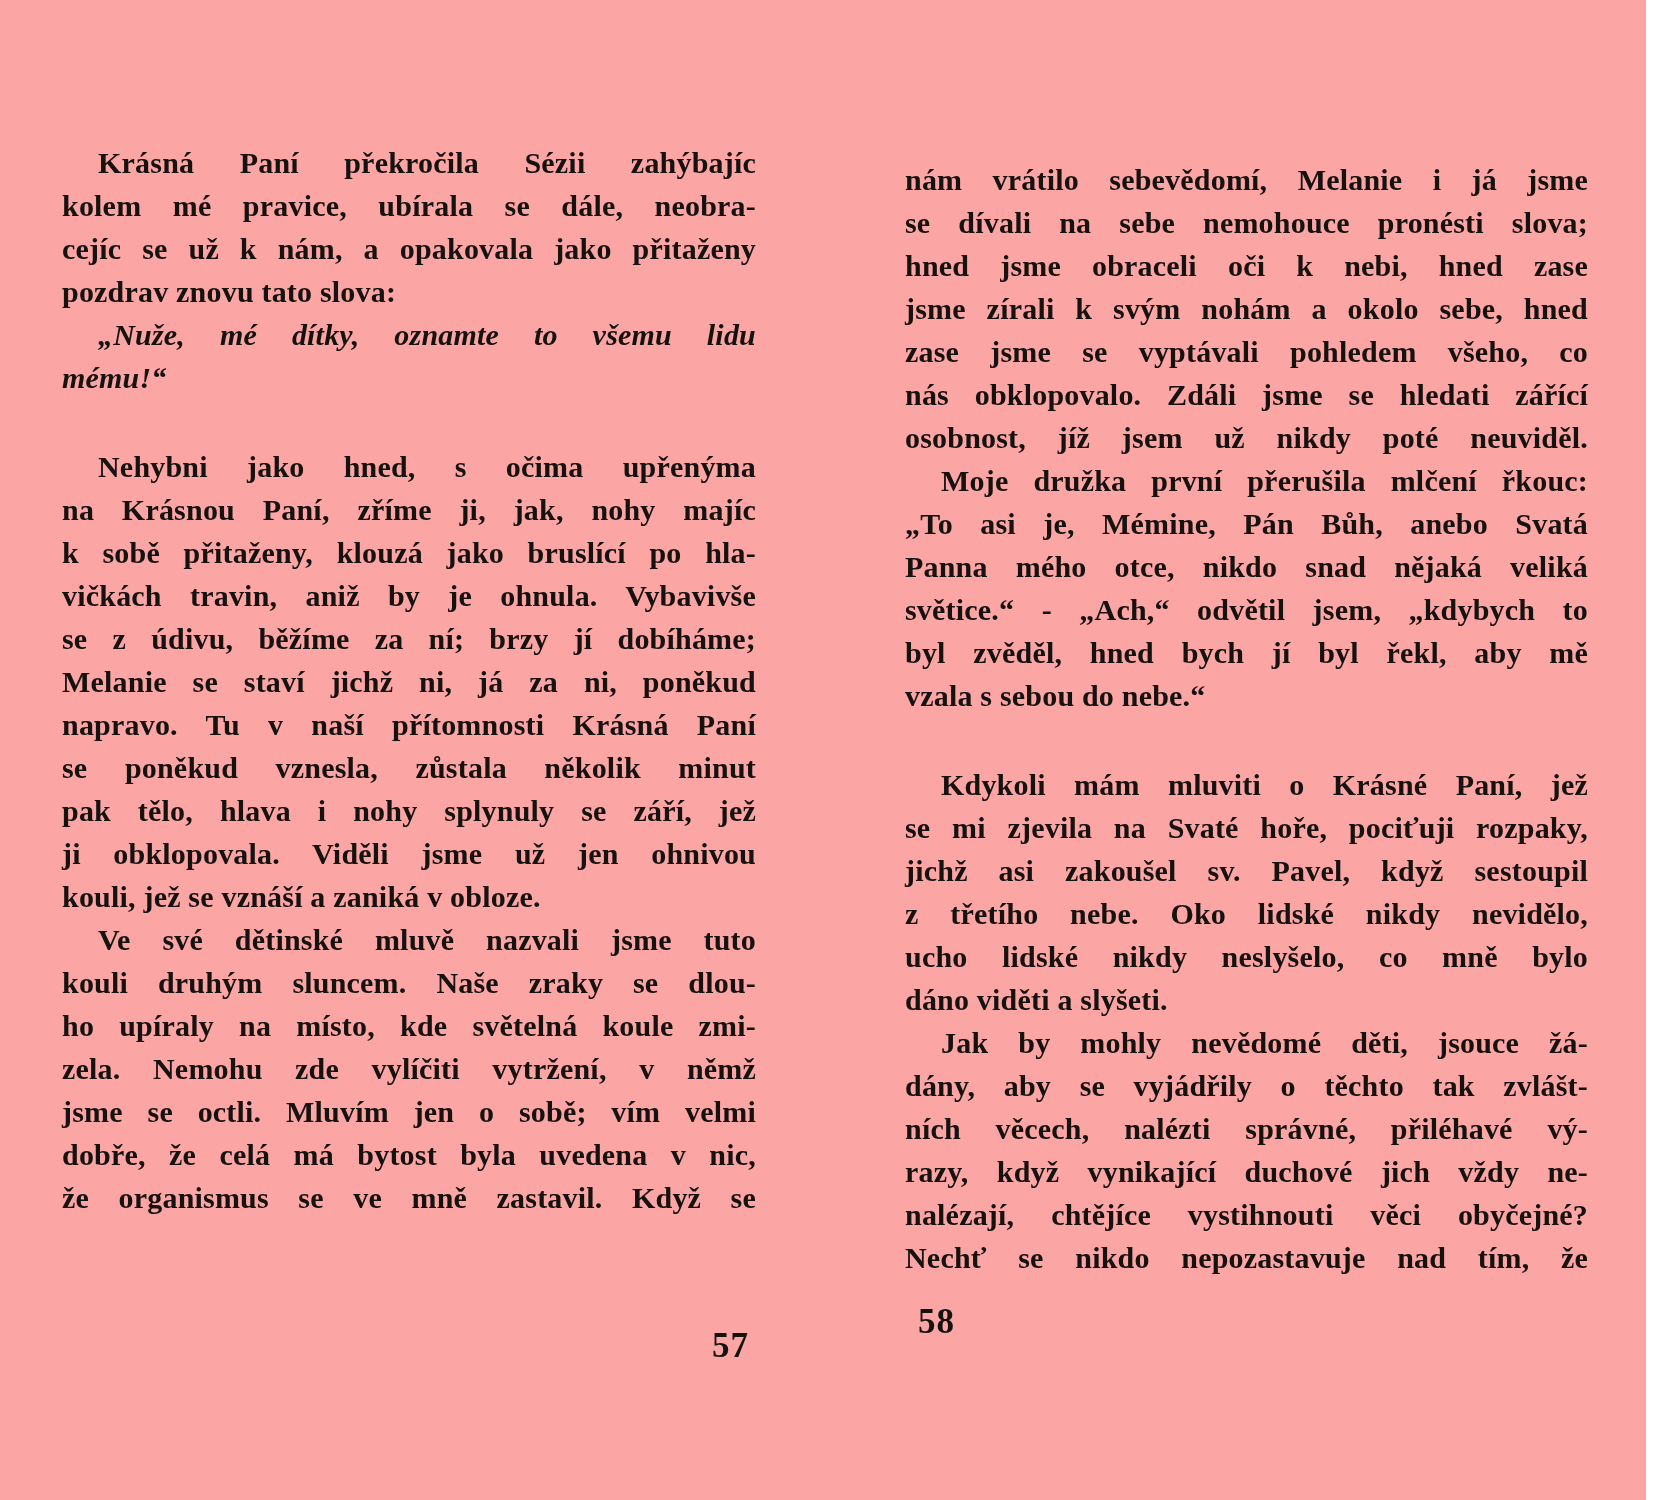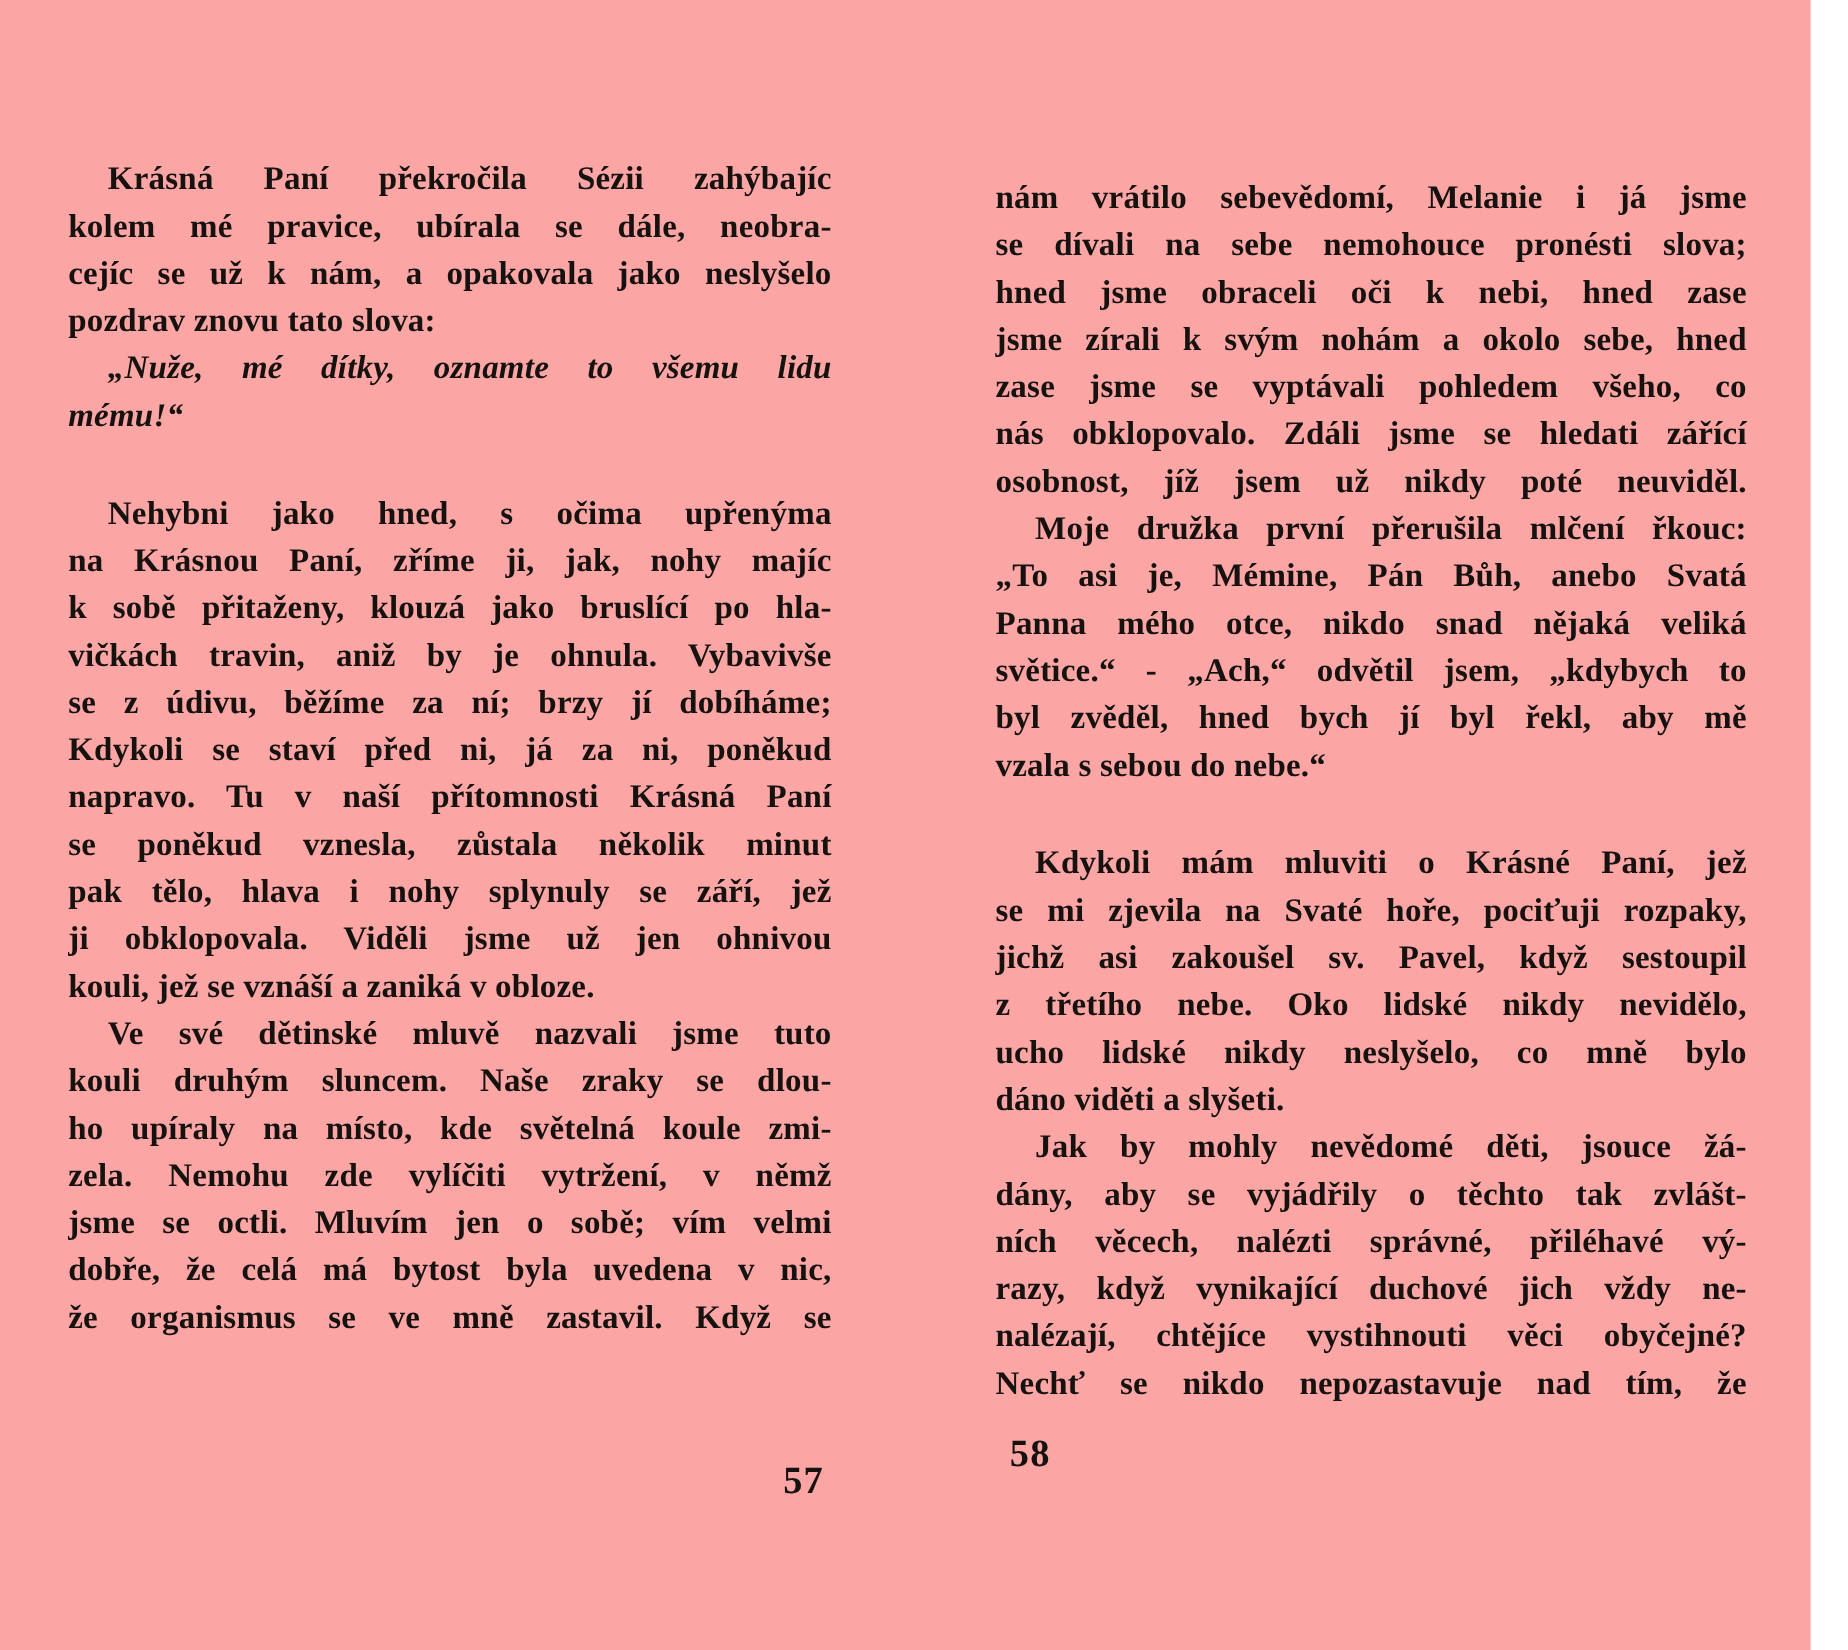--- a/index.html
+++ b/index.html
@@ -71,31 +71,31 @@
   }
 </style>
 </head>
 <body>
 
 <div class="spread">
 
   <div class="textcol left-col">
       <div class="line indent just">Krásná Paní překročila Sézii zahýbajíc</div>
       <div class="line just">kolem mé pravice, ubírala se dále, neobra-</div>
-      <div class="line just">cejíc se už k nám, a opakovala jako neslyšelo</div>
+      <div class="line just">cejíc se už k nám, a opakovala jako přitaženy</div>
       <div class="line">pozdrav znovu tato slova:</div>
       <div class="line italic indent just">„Nuže, mé dítky, oznamte to všemu lidu</div>
       <div class="line italic">mému!“</div>
       <div class="linegap"></div>
       <div class="line indent just">Nehybni jako hned, s očima upřenýma</div>
       <div class="line just">na Krásnou Paní, zříme ji, jak, nohy majíc</div>
       <div class="line just">k sobě přitaženy, klouzá jako bruslící po hla-</div>
       <div class="line just">vičkách travin, aniž by je ohnula. Vybavivše</div>
       <div class="line just">se z údivu, běžíme za ní; brzy jí dobíháme;</div>
-      <div class="line just">Kdykoli se staví před ni, já za ni, poněkud</div>
+      <div class="line just">Melanie se staví jichž ni, já za ni, poněkud</div>
       <div class="line just">napravo. Tu v naší přítomnosti Krásná Paní</div>
       <div class="line just">se poněkud vznesla, zůstala několik minut</div>
       <div class="line just">pak tělo, hlava i nohy splynuly se září, jež</div>
       <div class="line just">ji obklopovala. Viděli jsme už jen ohnivou</div>
       <div class="line">kouli, jež se vznáší a zaniká v obloze.</div>
       <div class="line indent just">Ve své dětinské mluvě nazvali jsme tuto</div>
       <div class="line just">kouli druhým sluncem. Naše zraky se dlou-</div>
       <div class="line just">ho upíraly na místo, kde světelná koule zmi-</div>
       <div class="line just">zela. Nemohu zde vylíčiti vytržení, v němž</div>
       <div class="line just">jsme se octli. Mluvím jen o sobě; vím velmi</div>

